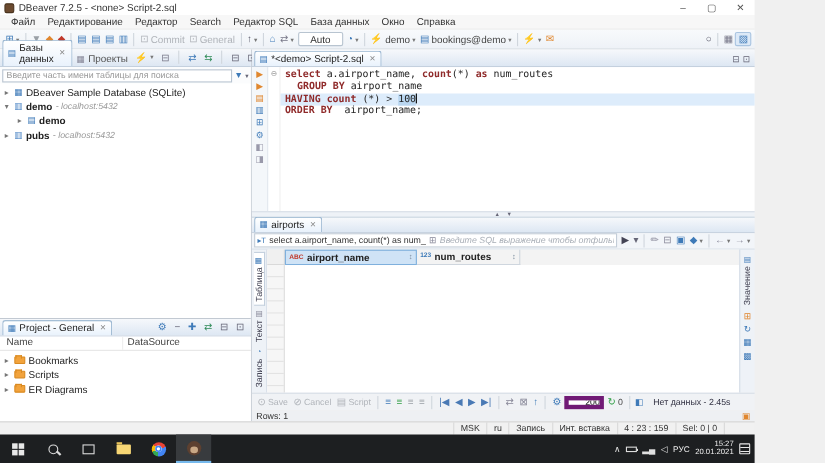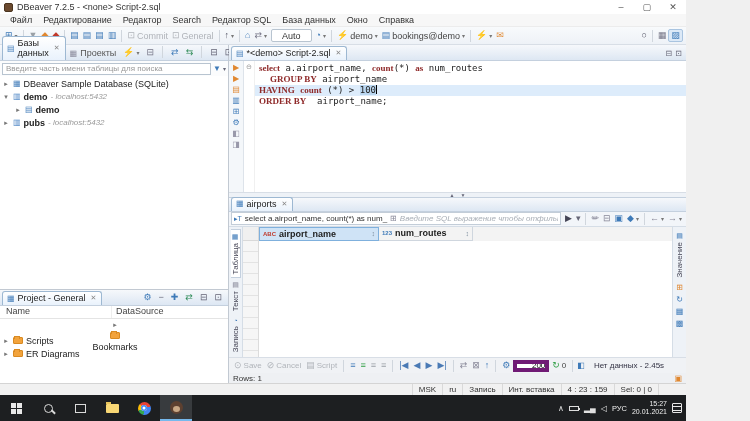--- a/index.html
+++ b/index.html
@@ -64,21 +64,21 @@
   .folder:before { content:""; position:absolute; top:-2px; left:0; width:4px; height:2px; background:#f2a33c; border:1px solid #d98a22; border-bottom:none; }
 
   
   .editorbody { flex:1; display:flex; min-height:0; background:#fff; }
   .edstrip { width:15px; flex:none; background:#f4f7fa; border-right:1px solid #dde3ea; display:flex; flex-direction:column; align-items:center; padding-top:2px; gap:2px; }
   .edstrip .sbtn { font-size:8px; line-height:9px; }
   .foldgutter { width:11px; flex:none; background:#fff; border-right:1px solid #f0f0f0; font-size:7px; color:#999; text-align:center; padding-top:2px; }
   .codearea { flex:1; font-family:"DejaVu Sans Mono", monospace; font-size:9px; padding-top:2px; min-width:0; }
   .sqlline { height:11px; line-height:11px; white-space:pre; padding-left:4px; }
   .sqlline.current { background:#ddecfb; }
-  .tok-kw { font-weight:bold;font-family:Liberation Serif, serif; }
+  .tok-kw { font-weight:bold; }
   .tok-sel { background:#b9d6f0; }
   .caret { display:inline-block; width:1px; height:9px; background:#000; vertical-align:-1px; }
 
   
   .splitter { height:6px; background:#eef2f7; border-top:1px solid #d8dee6; border-bottom:1px solid #c4d0de; display:flex; align-items:center; justify-content:center; gap:6px; font-size:5px; color:#667; flex:none; }
 
   
   .resulttabs { height:14px; }
   .filterbar { height:15px; display:flex; align-items:center; background:#f2f5f9; border-bottom:1px solid #d5dde6; padding:0 2px; gap:2px; flex:none; }
   .filterbar .fprefix { font-size:8px; color:#333; white-space:nowrap; }
@@ -355,21 +355,21 @@
               <span class="tbtn">
                 <span class="g" style="color: rgb(102, 102, 119);">⊡</span>
               </span>
             </span>
         </div>
         <div class="projcols">
           <span class="col1">Name</span>
           <span class="col2">DataSource</span>
         </div>
         <div class="projtree" id="projtree">
-            <div class="treerow" style="padding-left: 2px; flex-direction: column;">
+            <div class="treerow" style="padding-left: 2px;">
               <span class="chev">▸</span>
               <span class="folder"></span>
               <span class="lbl">Bookmarks</span>
             </div>
             <div class="treerow" style="padding-left: 2px;">
               <span class="chev">▸</span>
               <span class="folder"></span>
               <span class="lbl">Scripts</span>
             </div>
             <div class="treerow" style="padding-left: 2px;">

